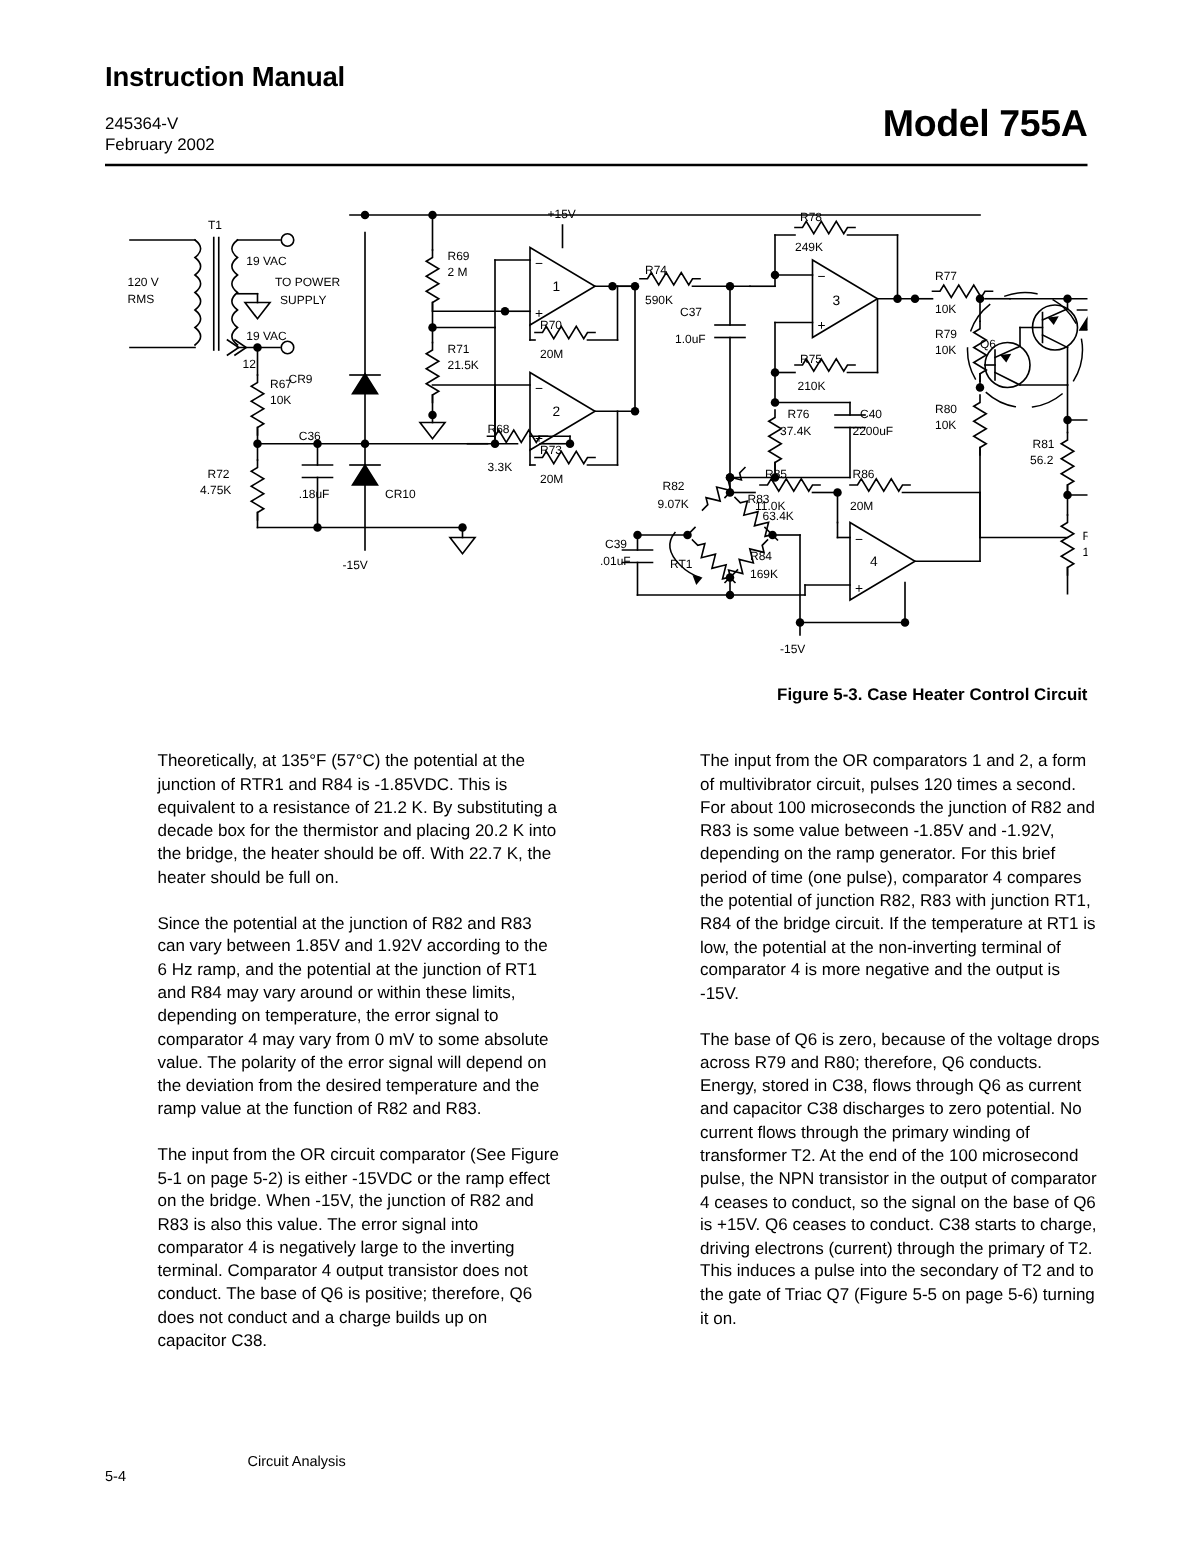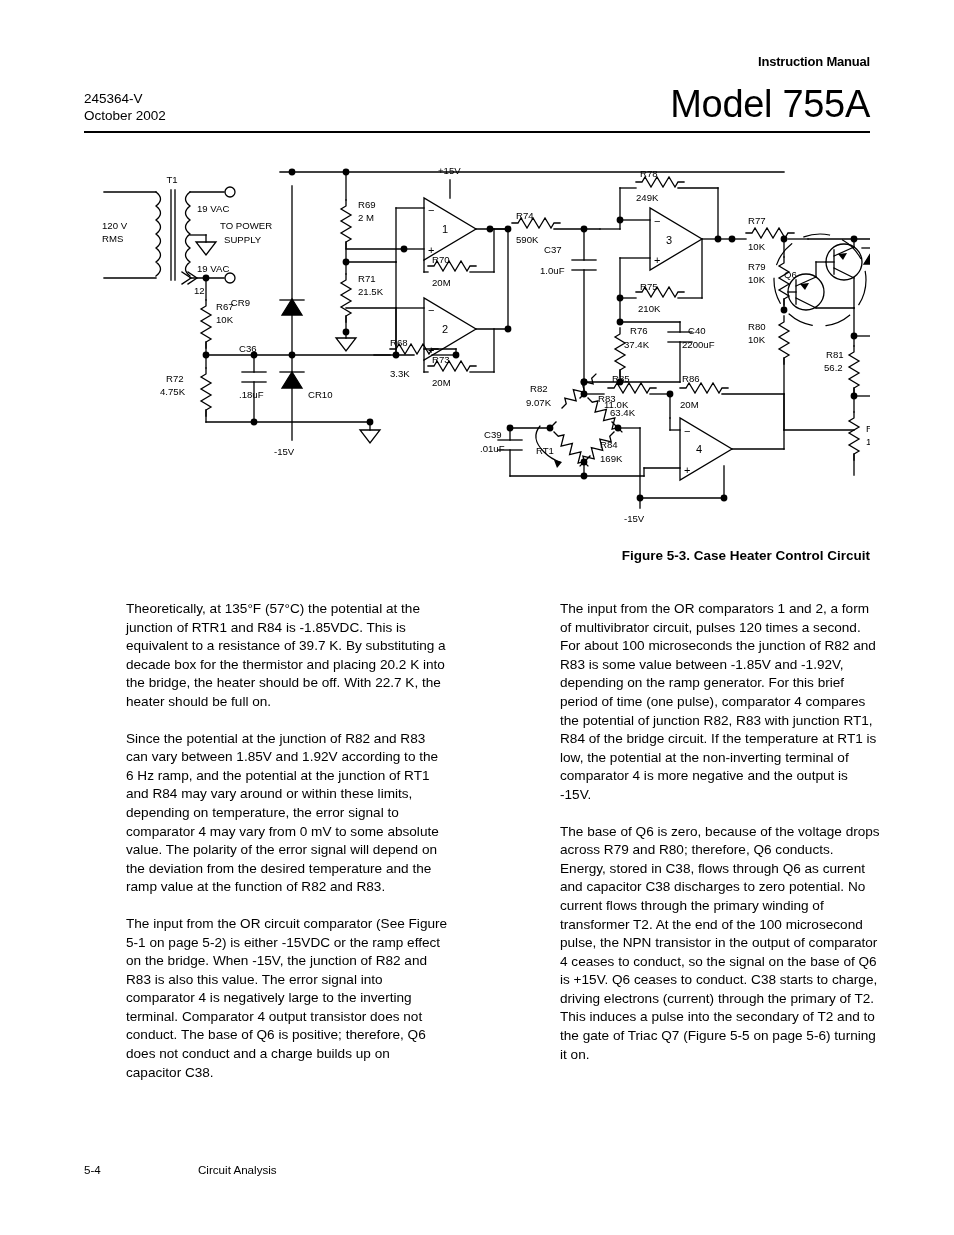--- a/index.html
+++ b/index.html
@@ -22,41 +22,40 @@
 
   
   .header {
     position: absolute;
     left: 84px;
     top: 52px;
     width: 786px;
     height: 80px;
   }
   .hdr-title {
-    font-size: 13px;
+    font-size: 22px;
     font-weight: bold;
     letter-spacing: -0.2px;
     line-height: 20px;
-    text-align: right;
   }
   .hdr-docnum {
     font-size: 13.5px;
     line-height: 17px;
     margin-top: 18px;
   }
   .hdr-date {
     font-size: 13.5px;
     line-height: 17px;
   }
   .hdr-model {
     position: absolute;
     right: 0;
     top: 31px;
-    font-size: 38px;
-    font-weight: normal;
+    font-size: 30px;
+    font-weight: bold;
     letter-spacing: -0.3px;
     white-space: nowrap;
   }
   .hdr-rule {
     position: absolute;
     left: 84px;
     top: 131px;
     width: 786px;
     height: 2px;
     background: #000;
@@ -104,38 +103,38 @@
   
   .footer {
     position: absolute;
     left: 84px;
     top: 1163px;
     width: 786px;
     height: 18px;
     font-size: 11.6px;
   }
   .ft-page {
-    position: absolute; left: 0; top: 0; text-align: right;
+    position: absolute; left: 0; top: 12px; text-align: right;
   }
   .ft-section {
     position: absolute; left: 66px; top: 0; margin-left: 48px;
   }
   .ft-company {
     position: absolute; right: 0; top: 0; white-space: nowrap;
   }
 </style>
 </head>
 <body>
 
 <div class="page">
 
   <div class="header">
     <div class="hdr-title">Instruction Manual</div>
     <div class="hdr-docnum">245364-V</div>
-    <div class="hdr-date">October 2002</div>
+    <div class="hdr-date">February 2002</div>
     <div class="hdr-model">Model 755A</div>
   </div>
   <div class="hdr-rule"></div>
 
   <div class="figure-area">
     <svg width="786" height="390" viewBox="0 0 786 390">
       <defs>
         <g id="res-h">
           <path d="M0,0 h6 l3,-5 l6,10 l6,-10 l6,10 l6,-10 l6,10 l3,-5 h6" fill="none" stroke="#000" stroke-width="1.3"></path>
         </g>
@@ -578,21 +577,21 @@
         <text x="600" y="285">−</text>
         <text x="600" y="324">+</text>
       </g>
     </svg>
   </div>
 
   <div class="fig-caption">Figure 5-3.  Case Heater Control Circuit</div>
 
   <div class="body-cols">
     <div class="col col-left">
-      <p>Theoretically, at 135°F (57°C) the potential at the junction of RTR1 and R84 is -1.85VDC. This is equivalent to a resistance of 39.7 K. By substituting a decade box for the thermistor and placing 20.2 K into the bridge, the heater should be off. With 22.7 K, the heater should be full on.</p>
+      <p>Theoretically, at 135°F (57°C) the potential at the junction of RTR1 and R84 is -1.85VDC. This is equivalent to a resistance of 21.2 K. By substituting a decade box for the thermistor and placing 20.2 K into the bridge, the heater should be off. With 22.7 K, the heater should be full on.</p>
       <p>Since the potential at the junction of R82 and R83 can vary between 1.85V and 1.92V according to the 6 Hz ramp, and the potential at the junction of RT1 and R84 may vary around or within these limits, depending on temperature, the error signal to comparator 4 may vary from 0 mV to some absolute value. The polarity of the error signal will depend on the deviation from the desired temperature and the ramp value at the function of R82 and R83.</p>
       <p>The input from the OR circuit comparator (See Figure 5-1 on page 5-2) is either -15VDC or the ramp effect on the bridge. When -15V, the junction of R82 and R83 is also this value. The error signal into comparator 4 is negatively large to the inverting terminal. Comparator 4 output transistor does not conduct. The base of Q6 is positive; therefore, Q6 does not conduct and a charge builds up on capacitor C38.</p>
     </div>
     <div class="col col-right">
       <p>The input from the OR comparators 1 and 2, a form of multivibrator circuit, pulses 120 times a second. For about 100 microseconds the junction of R82 and R83 is some value between -1.85V and -1.92V, depending on the ramp generator. For this brief period of time (one pulse), comparator 4 compares the potential of junction R82, R83 with junction RT1, R84 of the bridge circuit. If the temperature at RT1 is low, the potential at the non-inverting terminal of comparator 4 is more negative and the output is -15V.</p>
       <p>The base of Q6 is zero, because of the voltage drops across R79 and R80; therefore, Q6 conducts. Energy, stored in C38, flows through Q6 as current and capacitor C38 discharges to zero potential. No current flows through the primary winding of transformer T2.  At the end of the 100 microsecond pulse, the NPN transistor in the output of comparator 4 ceases to conduct, so the signal on the base of Q6 is +15V.  Q6 ceases to conduct. C38 starts to charge, driving electrons (current) through the primary of T2. This induces a pulse into the secondary of T2 and to the gate of Triac Q7 (Figure 5-5 on page 5-6) turning it on.</p>
     </div>
   </div>
 
   <div class="footer">

